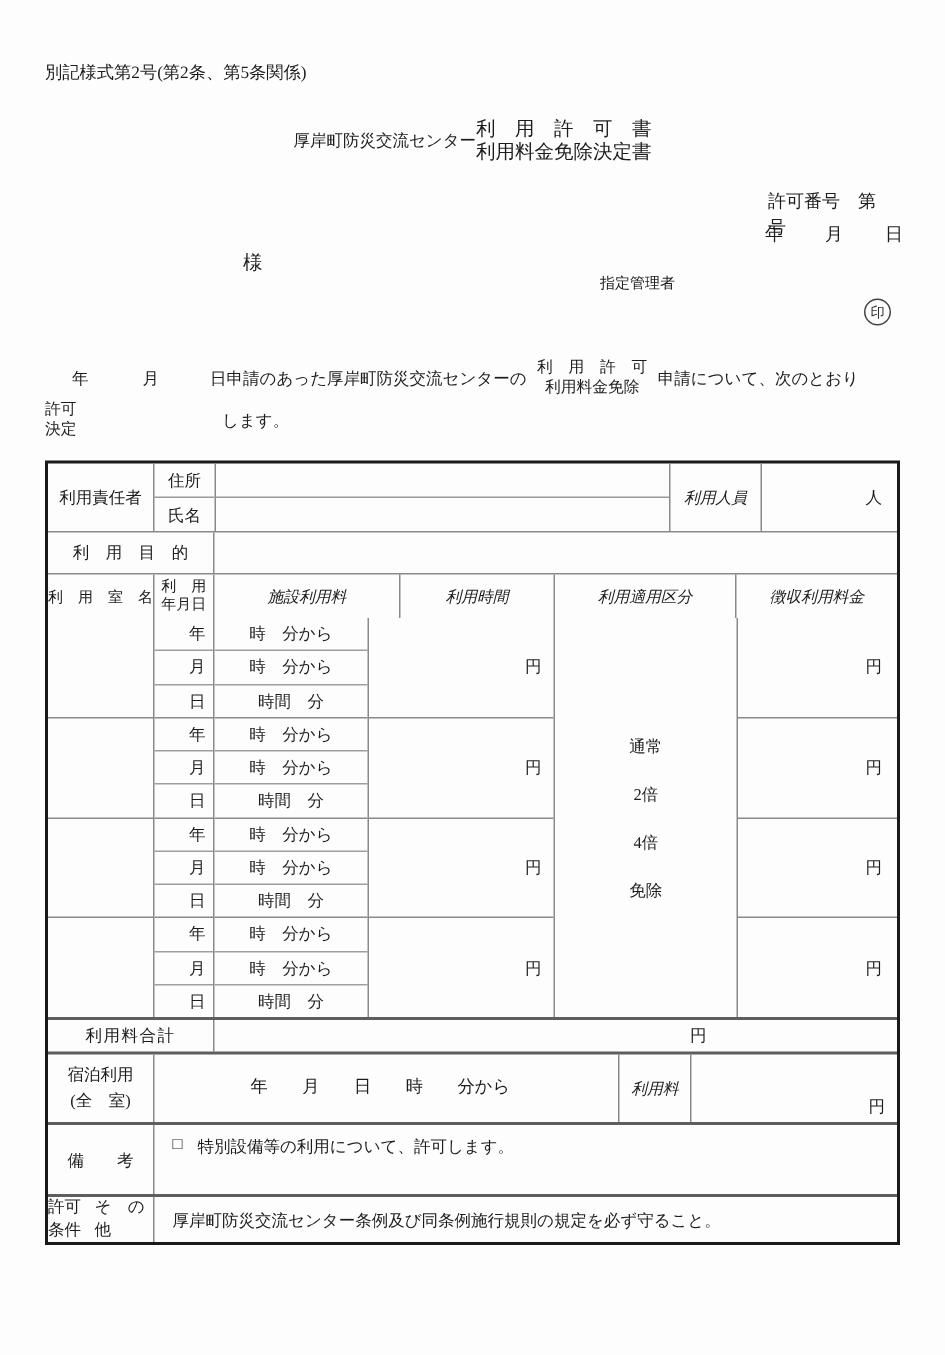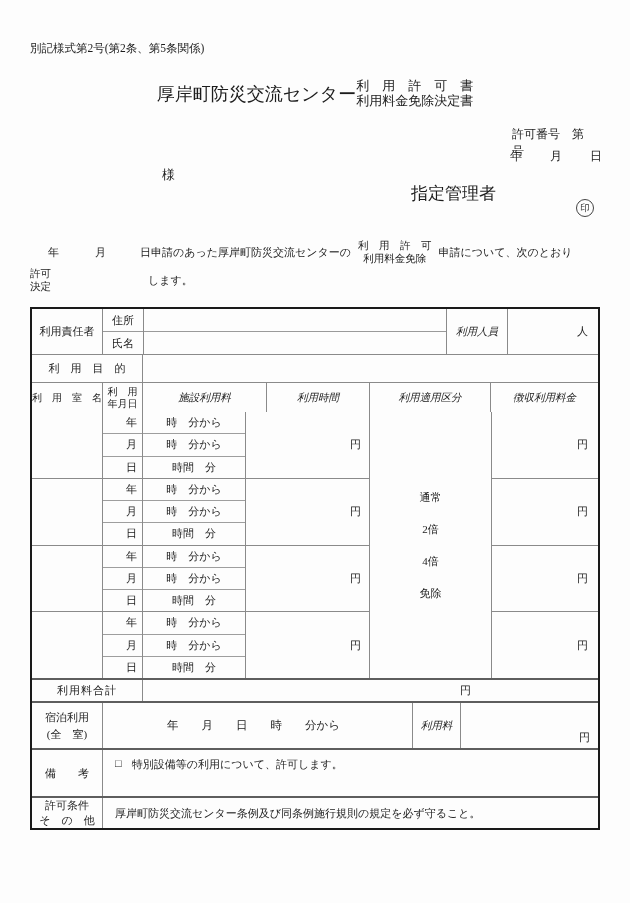--- a/index.html
+++ b/index.html
@@ -7,26 +7,26 @@
     position:relative;width:630px;height:903px;background:#fdfdfd;
     font-family:"Liberation Serif","DejaVu Serif",serif;color:#1c1c1c;
     font-size:11px;overflow:hidden;
   }
   .abs{position:absolute;}
   .sp{flex:0 0 auto;}
 
   
   .form-number{left:30px;top:41px;font-size:11.5px;}
   .title-row{left:0;right:0;top:79px;display:flex;justify-content:center;align-items:center;}
-  .title-facility{font-size:18px;}
+  .title-facility{font-size:11px;}
   .title-stack{font-size:13px;line-height:14.5px;font-family:Liberation Serif, serif;}
   .permit-line{right:28px;top:126px;display:flex;font-size:12px;flex-direction:column;}
   .date-line{right:28px;top:148px;display:flex;align-items:center;font-size:12px;}
   .addressee{left:162px;top:166px;font-size:13px;}
-  .issuer{left:400px;top:182px;font-size:17px;margin-left:11px;}
+  .issuer{left:400px;top:182px;font-size:10px;}
   .seal{left:576px;top:199px;width:16px;height:16px;border:1px solid #444;border-radius:50%;
         display:flex;align-items:center;justify-content:center;font-size:9.5px;color:#333;}
 
   
   .body-line1{left:30px;top:237px;height:30px;display:flex;align-items:center;font-size:11px;}
   .body-line2{left:30px;top:266px;height:28px;display:flex;align-items:center;font-size:11px;gap:44px;}
   .frac{display:flex;flex-direction:column;font-size:10.5px;line-height:13px;text-align:center;}
 
   
   .sheet{left:30px;top:307px;width:570px;height:523px;border:2px solid #1a1a1a;
@@ -54,21 +54,21 @@
   .dcell-time>div{justify-content:center;}
   .yen-cell{display:flex;align-items:center;justify-content:flex-end;padding-right:8px;box-sizing:border-box;}
   .cat-col{display:flex;flex-direction:column;align-items:center;justify-content:center;gap:17px;}
   
   .total-value{display:flex;align-items:center;justify-content:center;padding-left:190px;box-sizing:border-box;}
   .lodge-label{flex-direction:column;line-height:17px;}
   .lodge-dt{flex-direction:column;align-items:flex-start;justify-content:center;line-height:19px;
             padding-left:64px;box-sizing:border-box;font-size:11.5px;}
   .lodge-yen{align-items:flex-end;justify-content:flex-end;padding:0 8px 3px 0;}
   .remarks-content{align-items:flex-start;justify-content:flex-start;padding:7px 0 0 12px;box-sizing:border-box;}
-  .cond-label{flex-direction:column;line-height:15px;}
+  .cond-label{flex-direction:row;line-height:15px;}
   .cond-content{justify-content:flex-start;padding-left:12px;box-sizing:border-box;}
   .chk{margin-right:10px;}
 </style>
 </head>
 <body>
 
 <div class="page">
 
   <div class="abs form-number">別記様式第2号(第2条、第5条関係)</div>
 

